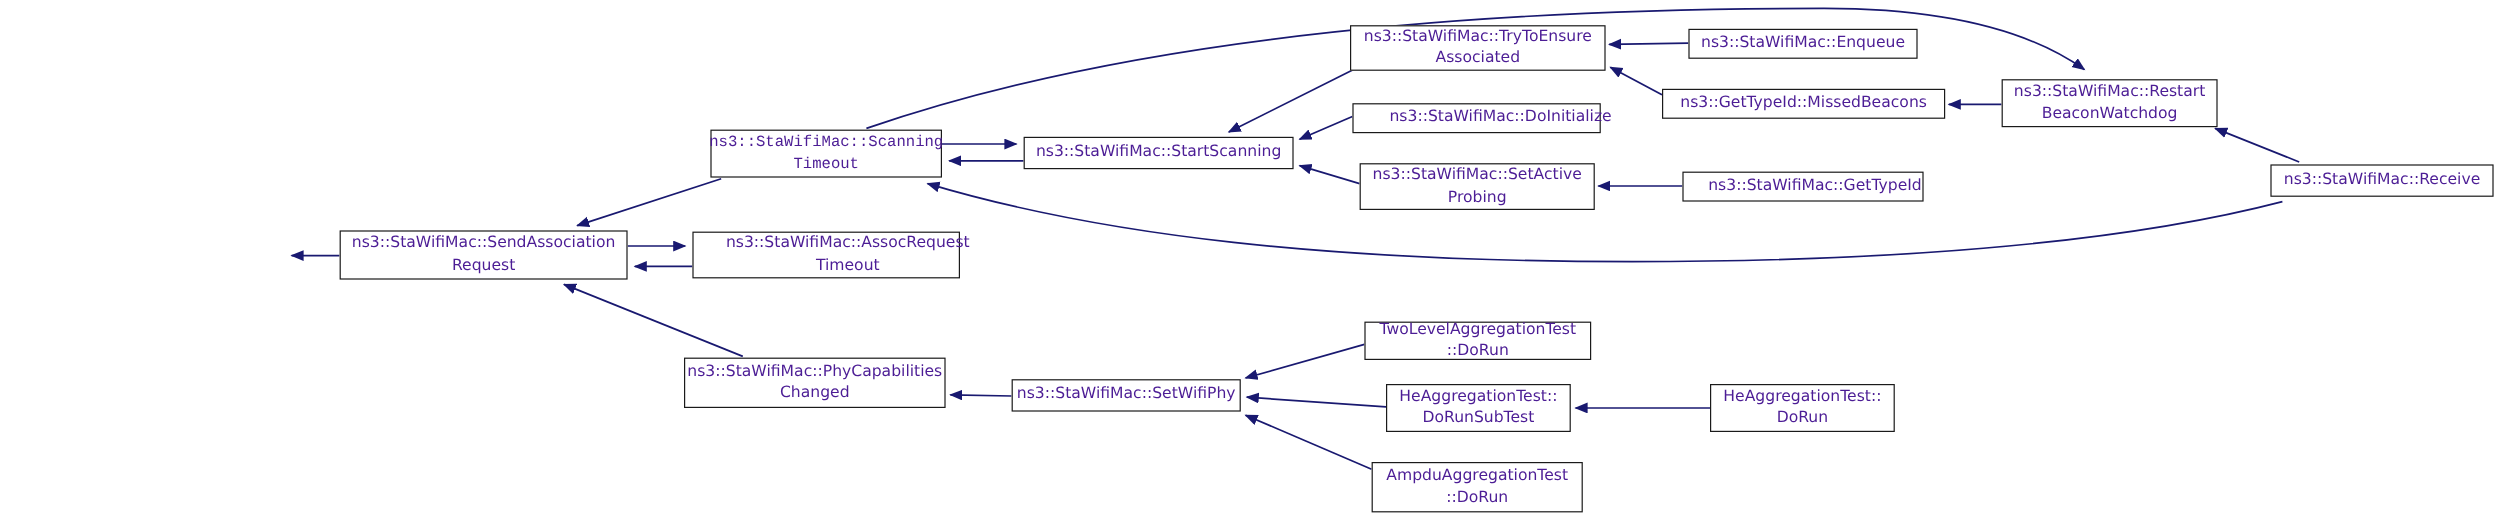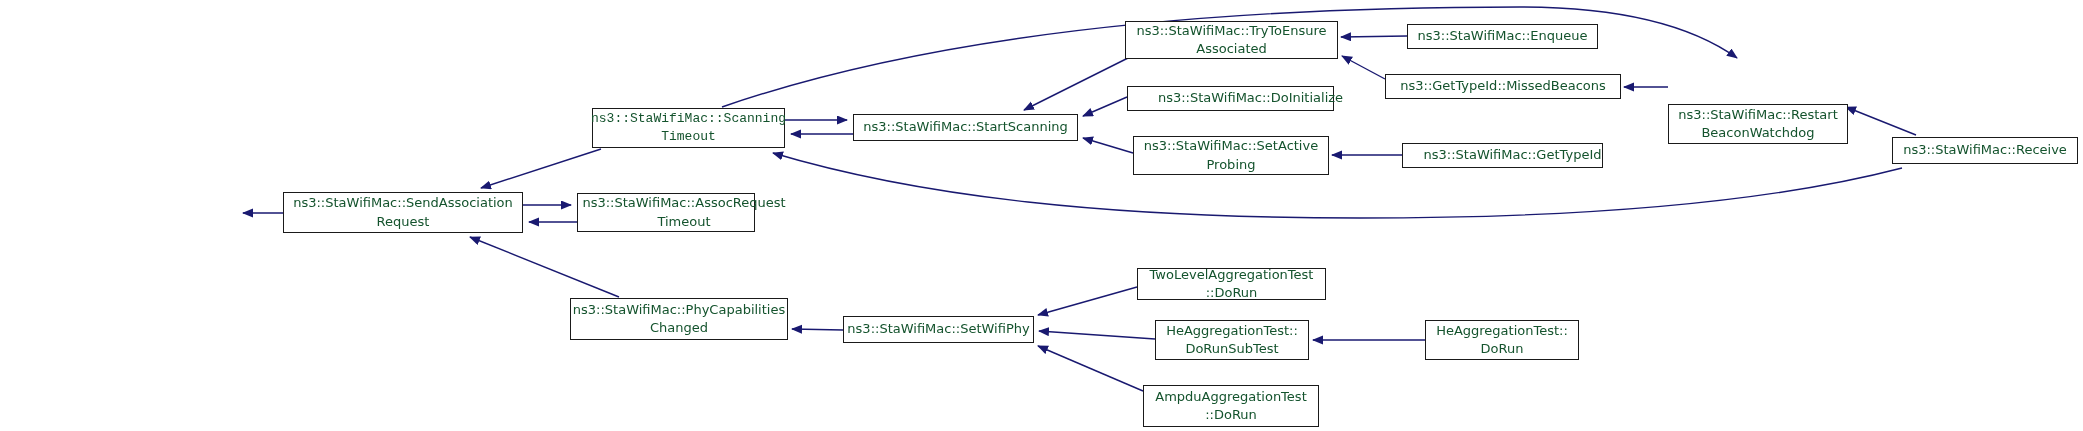--- a/index.html
+++ b/index.html
@@ -19,21 +19,21 @@
   .edge {
     fill: none;
     stroke: #191970;
     stroke-width: 1.4;
   }
   .node {
     position: absolute;
     box-sizing: border-box;
     background: #ffffff;
     border: 1.4px solid #1a1a1a;
-    color: #14532d;
+    color: #4c1d95;
     font-size: 13px;
     line-height: 1.4;
     display: flex;
     align-items: center;
     justify-content: center;
     text-align: center;
     white-space: pre-line;
     cursor: pointer;
   }
   .node.highlight {
@@ -90,28 +90,28 @@
 
   <div class="node" style="left:1127px; top:86px; width:207px; height:25px;padding-left:40px;">ns3::StaWifiMac::DoInitialize</div>
 
   <div class="node" style="left:1133px; top:136px; width:196px; height:39px;">ns3::StaWifiMac::SetActive
 Probing</div>
 
   <div class="node" style="left:1407px; top:24px; width:191px; height:25px;">ns3::StaWifiMac::Enqueue</div>
 
   <div class="node" style="left:1385px; top:74px; width:236px; height:25px;">ns3::GetTypeId::MissedBeacons</div>
 
-  <div class="node" style="left:1668px; top:66px; width:180px; height:40px;margin-top:38px;">ns3::StaWifiMac::Restart
+  <div class="node" style="left:1668px; top:66px; width:180px; height:40px;">ns3::StaWifiMac::Restart
 BeaconWatchdog</div>
 
   <div class="node" style="left:1402px; top:143px; width:201px; height:25px;padding-left:20px;">ns3::StaWifiMac::GetTypeId</div>
 
   <div class="node" style="left:1892px; top:137px; width:186px; height:27px;">ns3::StaWifiMac::Receive</div>
 
-  <div class="node" style="left:577px; top:193px; width:178px; height:39px;padding-left:36px;">ns3::StaWifiMac::AssocRequest
+  <div class="node" style="left:577px; top:193px; width:223px; height:39px;padding-left:36px;">ns3::StaWifiMac::AssocRequest
 Timeout</div>
 
   <div class="node" style="left:570px; top:298px; width:218px; height:42px;">ns3::StaWifiMac::PhyCapabilities
 Changed</div>
 
   <div class="node" style="left:843px; top:316px; width:191px; height:27px;">ns3::StaWifiMac::SetWifiPhy</div>
 
   <div class="node" style="left:1137px; top:268px; width:189px; height:32px;">TwoLevelAggregationTest
 ::DoRun</div>
 

